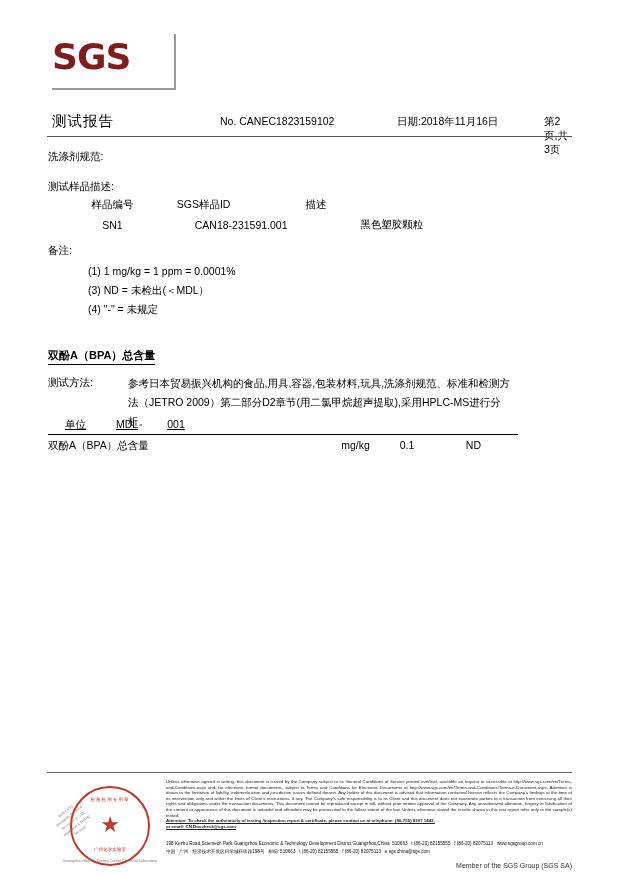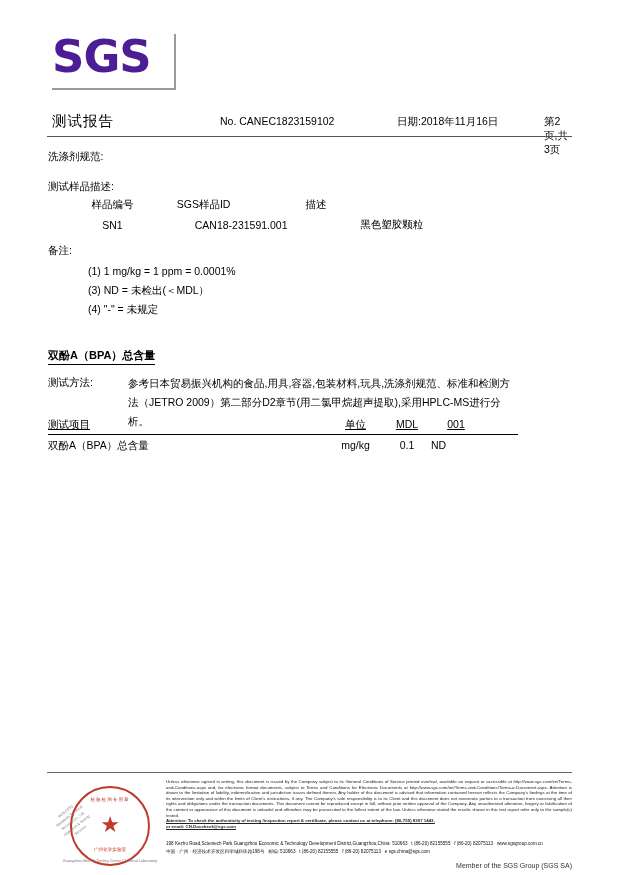--- a/index.html
+++ b/index.html
@@ -25,23 +25,23 @@
   
   .logo-block {
     position: absolute;
     left: 52px;
     top: 34px;
     width: 130px;
   }
   .sgs-logo {
     font-family: "DejaVu Sans", sans-serif;
     font-weight: bold;
-    font-size: 45px;
+    font-size: 36px;
     letter-spacing: -1px;
-    color: #4c1d95;
+    color: #7f1d1d;
     line-height: 45px;
   }
   .logo-rule {
     position: absolute;
     left: 52px;
     top: 88px;
     width: 122px;
     border-bottom: 2px solid #9a9a9a;
   }
   .logo-rule-right {
@@ -183,21 +183,21 @@
   .result-head .h-unit { width: 55px; text-align: center; text-decoration: underline; font-family: Liberation Serif, serif; }
   .result-head .h-mdl { width: 48px; text-align: center; text-decoration: underline; }
   .result-head .h-001 { width: 50px; text-align: center; text-decoration: underline; }
   .result-row {
     display: flex;
     padding-top: 4px;
   }
   .result-row .r-item { width: 280px; }
   .result-row .r-unit { width: 55px; text-align: center; }
   .result-row .r-mdl { width: 48px; text-align: center; }
-  .result-row .r-001 { width: 50px; text-align: left; }
+  .result-row .r-001 { width: 50px; text-align: right; }
   
   .footer-rule {
     position: absolute;
     left: 47px;
     top: 772px;
     width: 525px;
     border-bottom: 1px solid #666;
   }
   .stamp {
     position: absolute;
@@ -340,21 +340,20 @@
     <div>(3) ND = 未检出(＜MDL）</div>
     <div>(4) "-" = 未规定</div>
   </div>
 
   <div class="bpa-heading">双酚A（BPA）总含量</div>
   <div class="method-label">测试方法:</div>
   <div class="method-text">参考日本贸易振兴机构的食品,用具,容器,包装材料,玩具,洗涤剂规范、标准和检测方法（JETRO 2009）第二部分D2章节(用二氯甲烷超声提取),采用HPLC-MS进行分析。</div>
 
   <div class="result-table">
     <div class="result-head">
-      <div class="h-item">测试项目</div>
       <div class="h-unit">单位</div>
       <div class="h-mdl">MDL</div>
       <div class="h-001">001</div>
     </div>
     <div class="result-row">
       <div class="r-item">双酚A（BPA）总含量</div>
       <div class="r-unit">mg/kg</div>
       <div class="r-mdl">0.1</div>
       <div class="r-001">ND</div>
     </div>

